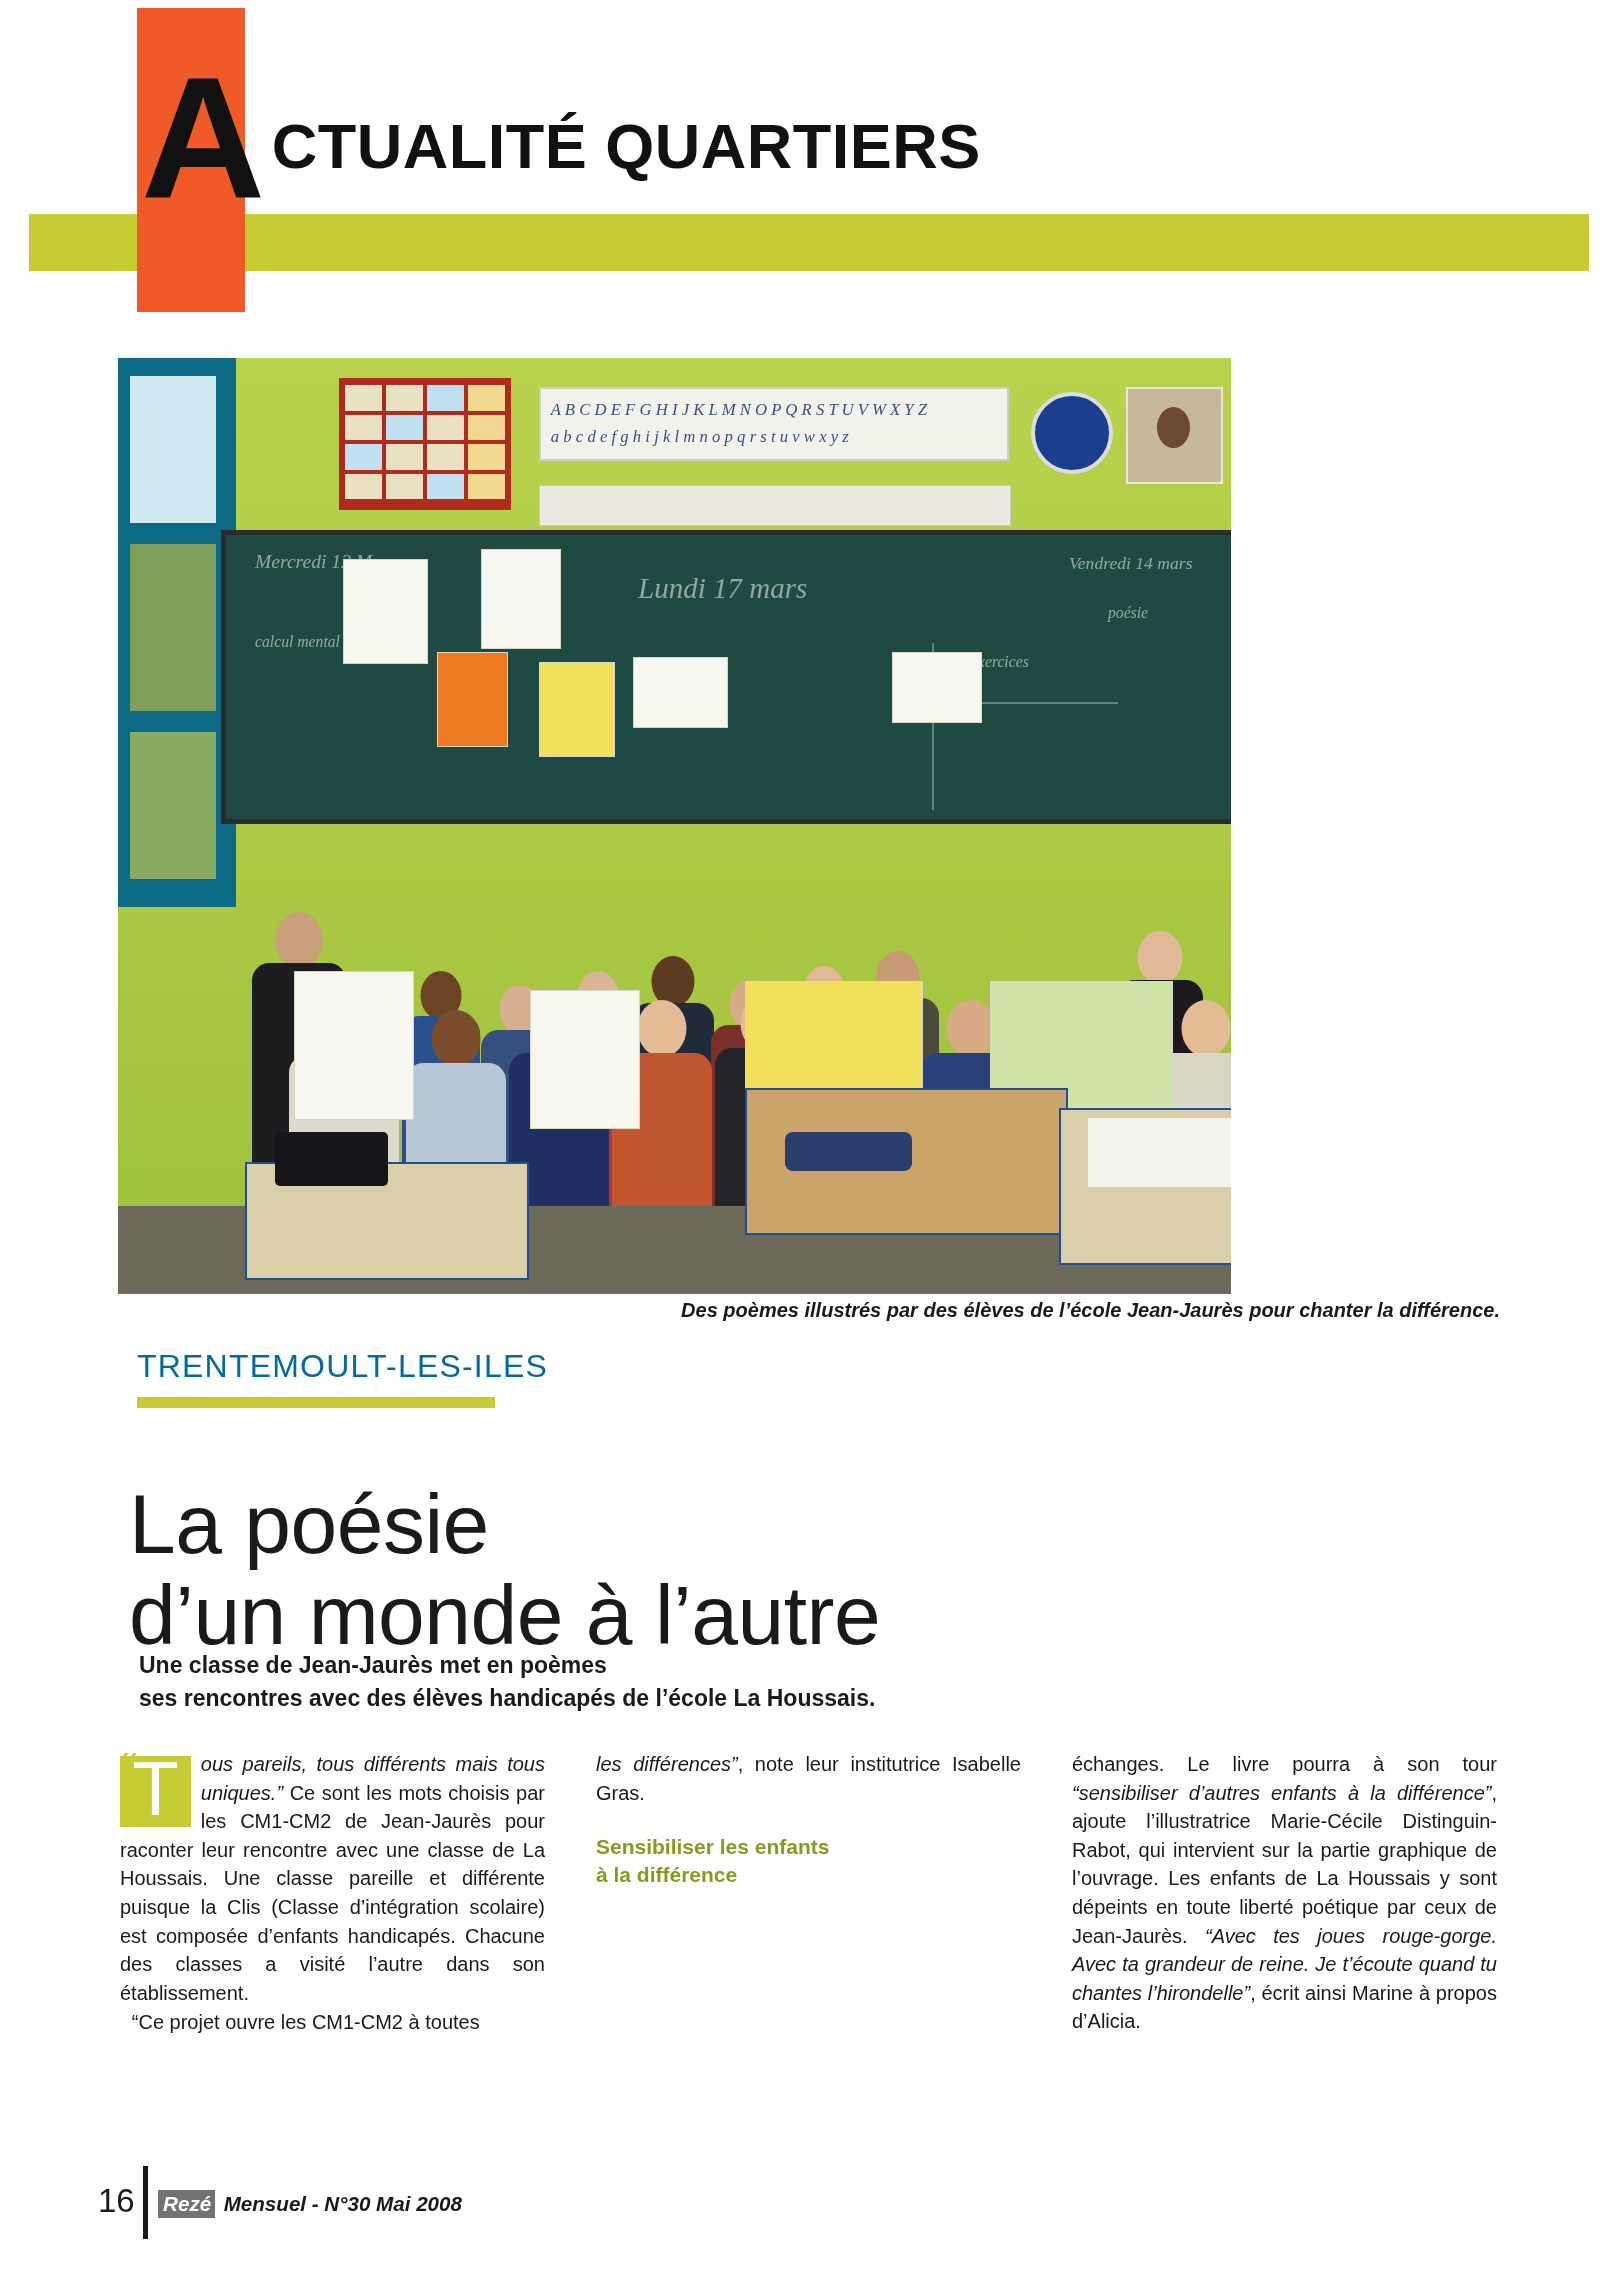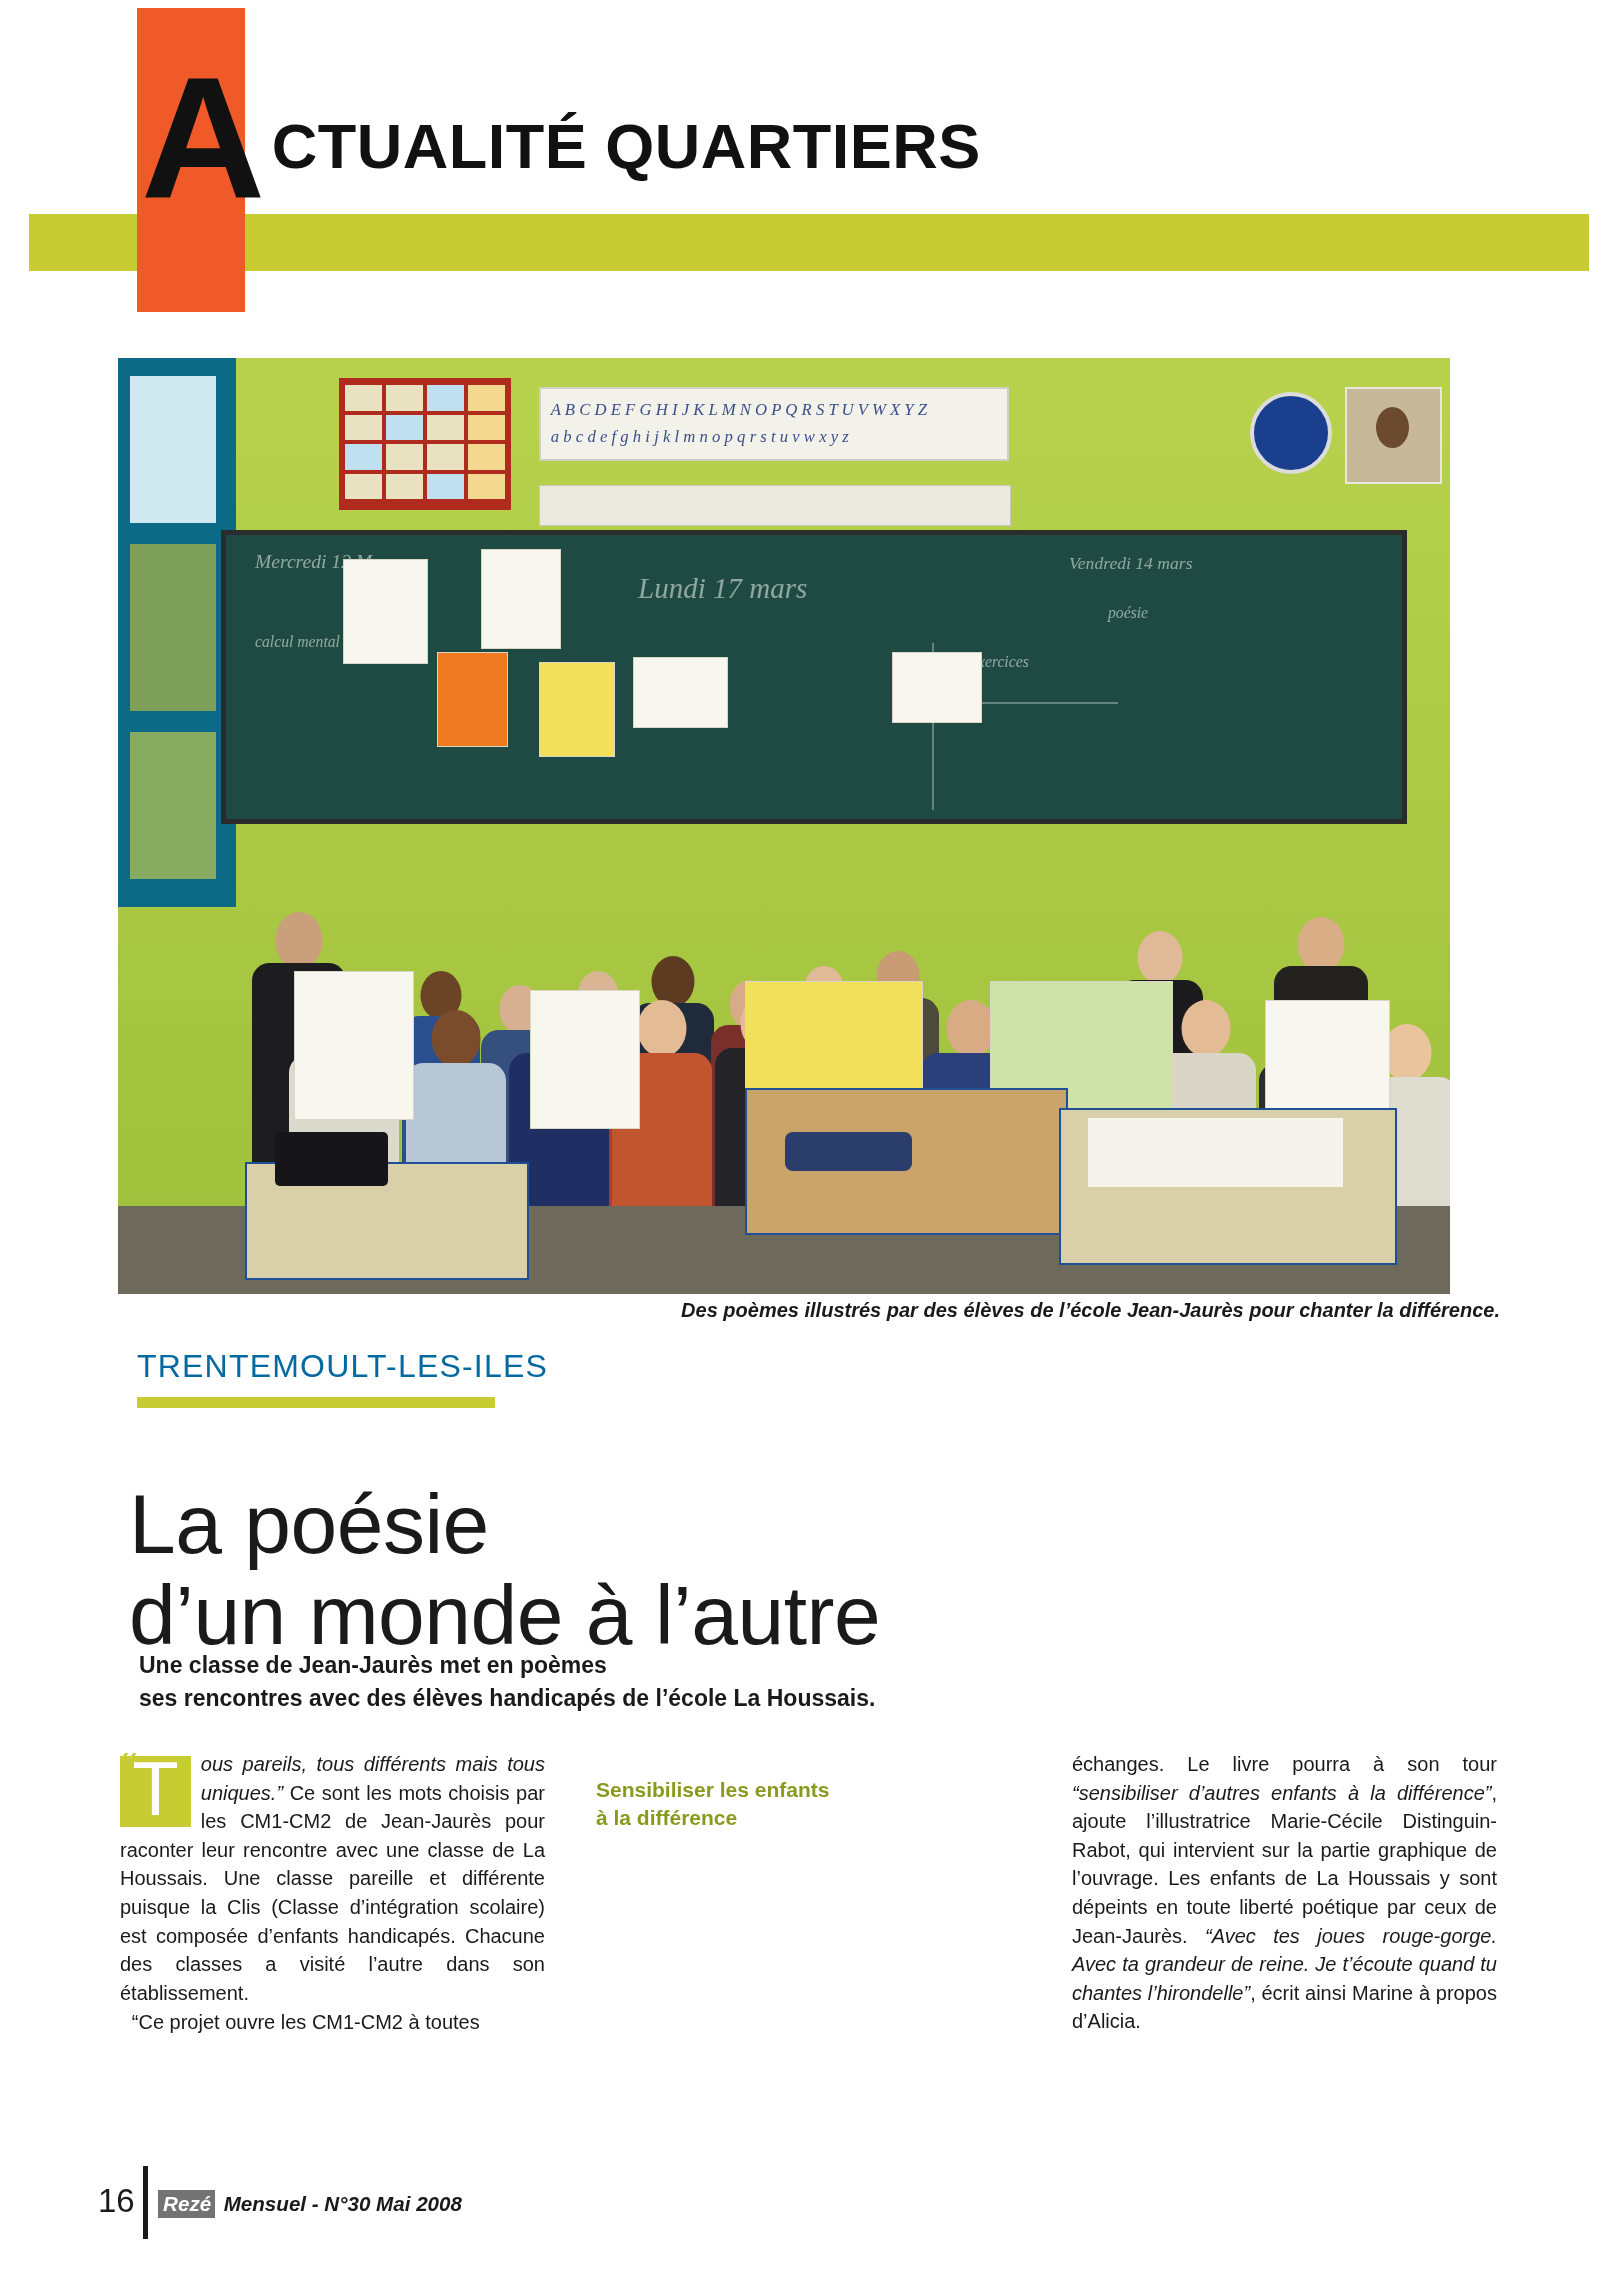--- a/index.html
+++ b/index.html
@@ -57,21 +57,21 @@
     top: 29px;
     left: -5.9px;
     font-weight: bold;
   }
 
   
   .photo-wrap {
     position: absolute;
     left: 118px;
     top: 358px;
-    width: 1332px;
+    width: 1113px;
     height: 936px;
     overflow: hidden;
     background: #bef264;
   }
   .photo {
     position: absolute;
     inset: 0;
   }
   
   .wall {
@@ -569,20 +569,21 @@
 
   <div class="col">
     <div class="dropcap-box">
       <span>T</span>
     </div>
     <p><span class="it">ous pareils, tous différents mais tous uniques.”</span><span> Ce sont les mots choisis par les CM1-CM2 de Jean-Jaurès pour raconter leur rencontre avec une classe de La Houssais. Une classe pareille et différente puisque la Clis (Classe d’intégration scolaire) est composée d’enfants handicapés. Chacune des classes a visité l’autre dans son établissement.</span></p>
     <p>“Ce projet ouvre les CM1-CM2 à toutes</p>
   </div>
 
   <div class="col">
+    <p><span class="it">les différences”</span><span>, note leur institutrice Isabelle Gras.</span></p>
     <div class="subhead">
       <span>Sensibiliser les enfants</span><br>
       <span>à la différence</span>
     </div>
   </div>
 
   <div class="col">
     <p><span>échanges. Le livre pourra à son tour </span><span class="it">“sensibiliser d’autres enfants à la différence”</span><span>, ajoute l’illustratrice Marie-Cécile Distinguin-Rabot, qui intervient sur la partie graphique de l’ouvrage. Les enfants de La Houssais y sont dépeints en toute liberté poétique par ceux de Jean-Jaurès. </span><span class="it">“Avec tes joues rouge-gorge. Avec ta grandeur de reine. Je t’écoute quand tu chantes l’hirondelle”</span><span>, écrit ainsi Marine à propos d’Alicia.</span></p>
   </div>
 

